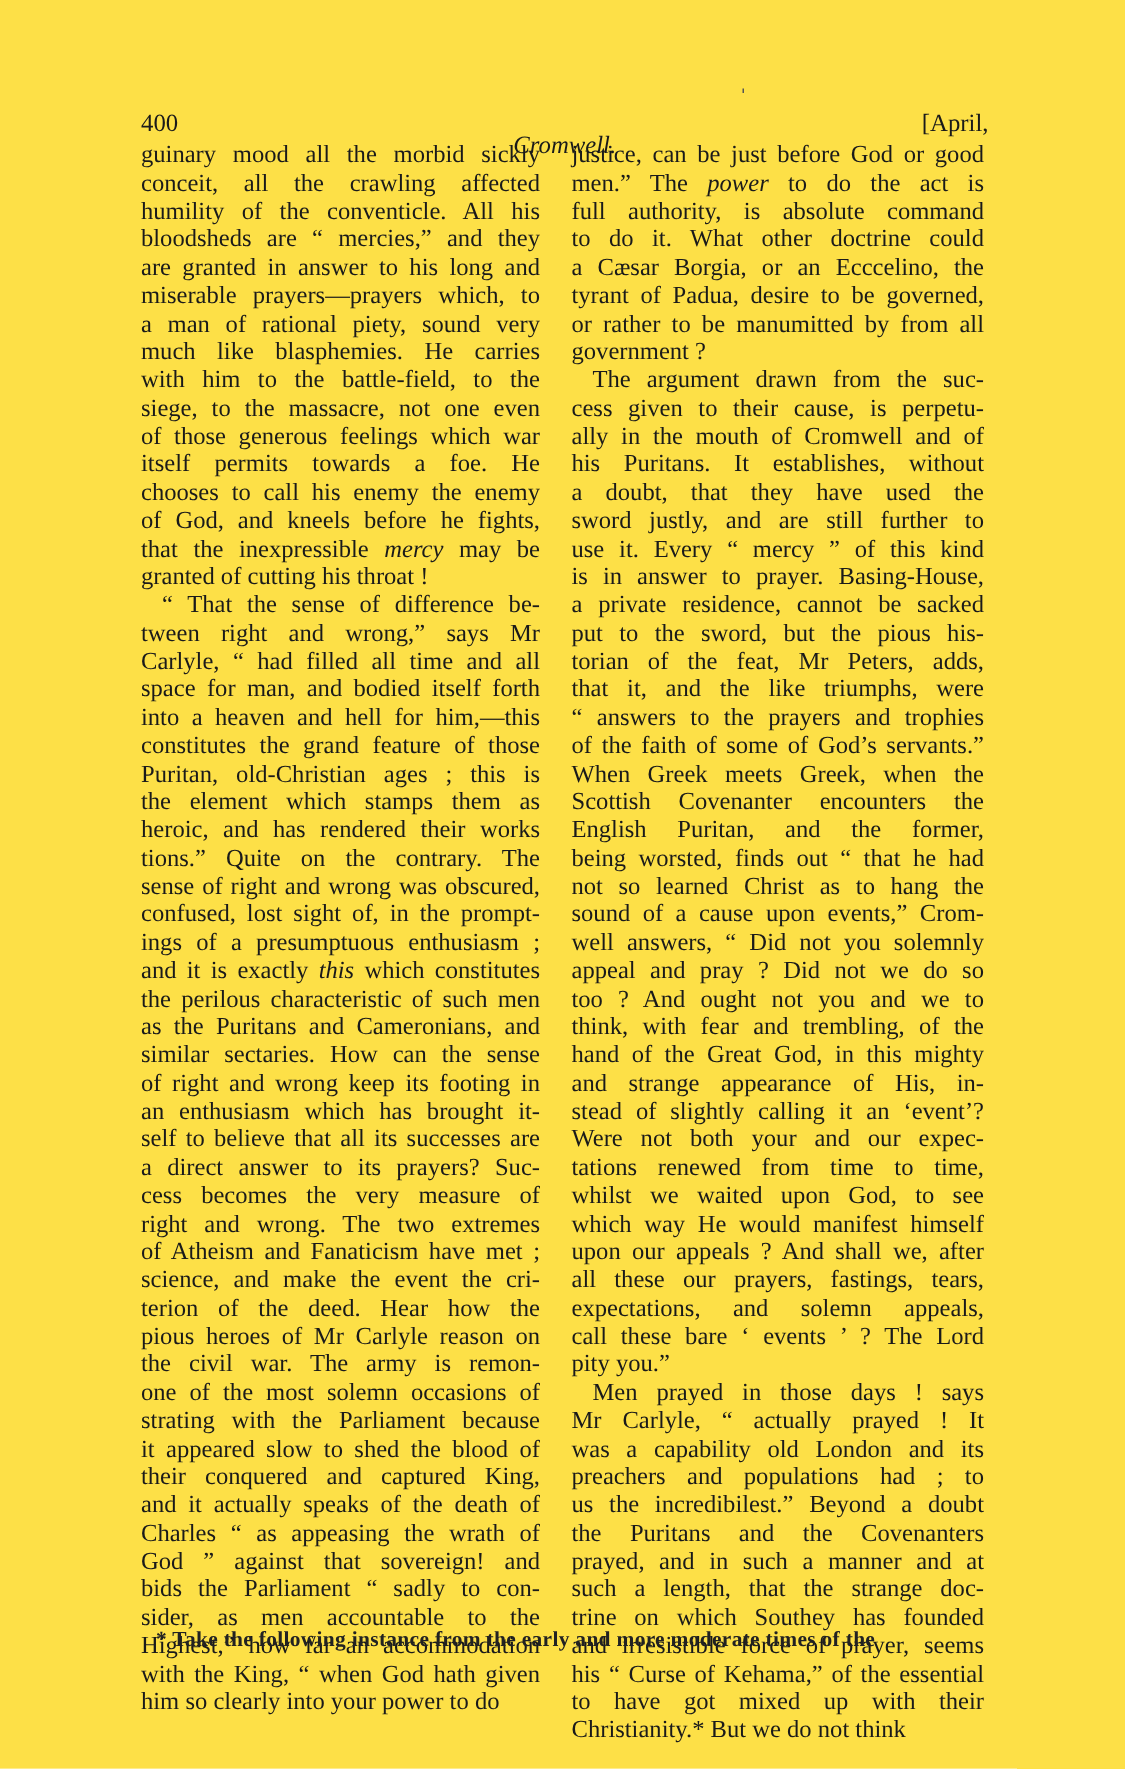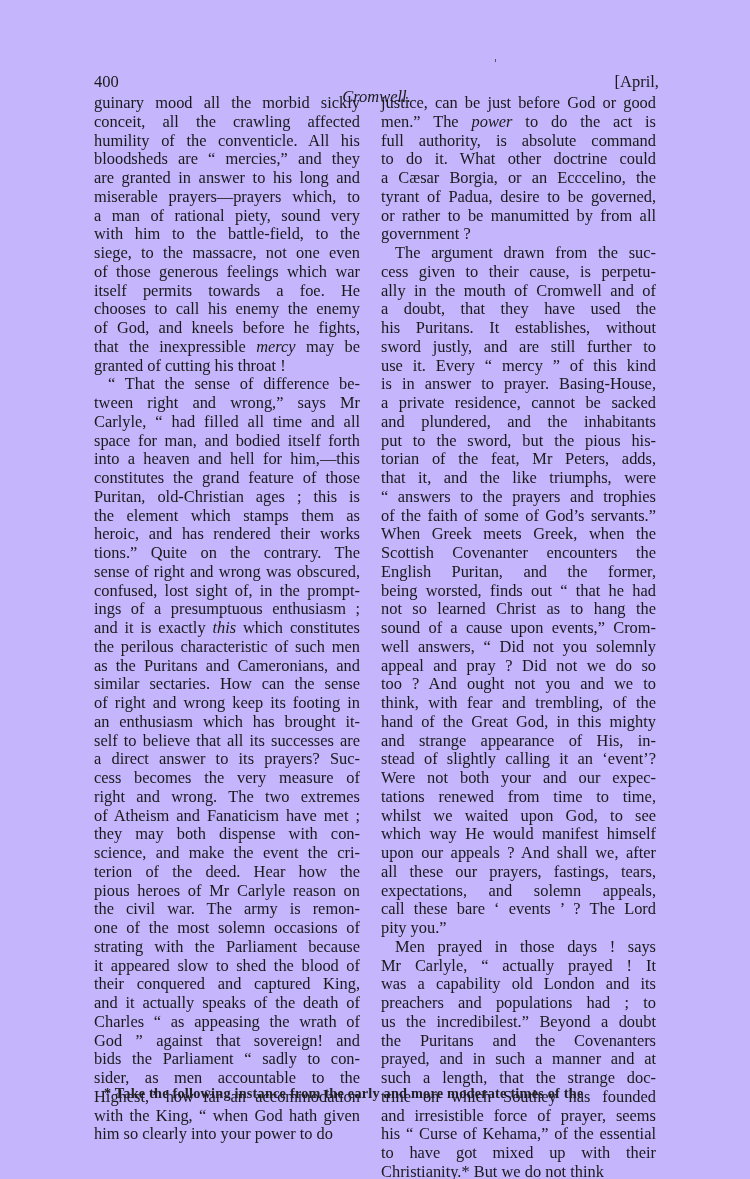--- a/index.html
+++ b/index.html
@@ -1,18 +1,18 @@
 <!DOCTYPE html>
 <html><head>
 <meta charset="utf-8">
 <style>
   html, body { margin: 0; padding: 0; background: #ffffff; }
   body { width: 750px; height: 1179px; position: relative; overflow: hidden;
          font-family: "DejaVu Serif", "Liberation Serif", serif; color: #1a1a1a; }
-  .page { position: absolute; left: 0; top: 0; width: 750px; height: 1179px; background: #c4b5fd; }
+  .page { position: absolute; left: 0; top: 0; width: 750px; height: 1179px; background: #fde047; }
   .header { position: absolute; top: 72px; left: 94px; width: 565px; height: 22px;
             font-family: "Liberation Serif", serif; font-size: 16.5px; }
   .header .pno { position: absolute; left: 0; top: 0; }
   .header .title { position: absolute; left: 0; right: 0; text-align: center; font-style: italic; margin-top: 15px; }
   .header .date { position: absolute; right: 0; top: 0; text-align: center; }
   .col { position: absolute; top: 94px; font-family: "Liberation Serif", serif;
          font-size: 16.4px; line-height: 18.75px; }
   .col.left { left: 94px; width: 266px; }
   .col.right { left: 381px; width: 275px; }
   .line { white-space: nowrap; text-align: justify; text-align-last: justify; height: 18.75px; overflow: visible; }
@@ -36,20 +36,21 @@
   </div>
 
   <div class="col left" id="leftcol">
       <div class="line">guinary mood all the morbid sickly</div>
       <div class="line">conceit, all the crawling affected</div>
       <div class="line">humility of the conventicle.  All his</div>
       <div class="line">bloodsheds are “ mercies,” and they</div>
       <div class="line">are granted in answer to his long and</div>
       <div class="line">miserable prayers—prayers which, to</div>
       <div class="line">a man of rational piety, sound very</div>
+      <div class="line">much like blasphemies.  He carries</div>
       <div class="line">with him to the battle-field, to the</div>
       <div class="line">siege, to the massacre, not one even</div>
       <div class="line">of those generous feelings which war</div>
       <div class="line">itself permits towards a foe.  He</div>
       <div class="line">chooses to call his enemy the enemy</div>
       <div class="line">of God, and kneels before he fights,</div>
       <div class="line">that the inexpressible <em>mercy</em> may be</div>
       <div class="line last">granted of cutting his throat !</div>
       <div class="line indent">“ That the sense of difference be-</div>
       <div class="line">tween right and wrong,” says Mr</div>
@@ -68,21 +69,20 @@
       <div class="line">the perilous characteristic of such men</div>
       <div class="line">as the Puritans and Cameronians, and</div>
       <div class="line">similar sectaries.  How can the sense</div>
       <div class="line">of right and wrong keep its footing in</div>
       <div class="line">an enthusiasm which has brought it-</div>
       <div class="line">self to believe that all its successes are</div>
       <div class="line">a direct answer to its prayers?  Suc-</div>
       <div class="line">cess becomes the very measure of</div>
       <div class="line">right and wrong.  The two extremes</div>
       <div class="line">of Atheism and Fanaticism have met ;</div>
-      <div class="line">they may both dispense with con-</div>
       <div class="line">science, and make the event the cri-</div>
       <div class="line">terion of the deed.  Hear how the</div>
       <div class="line">pious heroes of Mr Carlyle reason on</div>
       <div class="line">the civil war.  The army is remon-</div>
       <div class="line">one of the most solemn occasions of</div>
       <div class="line">strating with the Parliament because</div>
       <div class="line">it appeared slow to shed the blood of</div>
       <div class="line">their conquered and captured King,</div>
       <div class="line">and it actually speaks of the death of</div>
       <div class="line">Charles “ as appeasing the wrath of</div>
@@ -98,27 +98,26 @@
       <div class="line">men.”  The <em>power</em> to do the act is</div>
       <div class="line">full authority, is absolute command</div>
       <div class="line">to do it.  What other doctrine could</div>
       <div class="line">a Cæsar Borgia, or an Ecccelino, the</div>
       <div class="line">tyrant of Padua, desire to be governed,</div>
       <div class="line">or rather to be manumitted by from all</div>
       <div class="line last">government ?</div>
       <div class="line indent">The argument drawn from the suc-</div>
       <div class="line">cess given to their cause, is perpetu-</div>
       <div class="line">ally in the mouth of Cromwell and of</div>
+      <div class="line">his Puritans.  It establishes, without</div>
       <div class="line">a doubt, that they have used the</div>
-      <div class="line">his Puritans.  It establishes, without</div>
       <div class="line">sword justly, and are still further to</div>
       <div class="line">use it.  Every “ mercy ” of this kind</div>
       <div class="line">is in answer to prayer.  Basing-House,</div>
       <div class="line">a private residence, cannot be sacked</div>
-      <div class="line">and plundered, and the inhabitants</div>
       <div class="line">put to the sword, but the pious his-</div>
       <div class="line">torian of the feat, Mr Peters, adds,</div>
       <div class="line">that it, and the like triumphs, were</div>
       <div class="line">“ answers to the prayers and trophies</div>
       <div class="line">of the faith of some of God’s servants.”</div>
       <div class="line">When Greek meets Greek, when the</div>
       <div class="line">Scottish Covenanter encounters the</div>
       <div class="line">English Puritan, and the former,</div>
       <div class="line">being worsted, finds out “ that he had</div>
       <div class="line">not so learned Christ as to hang the</div>

